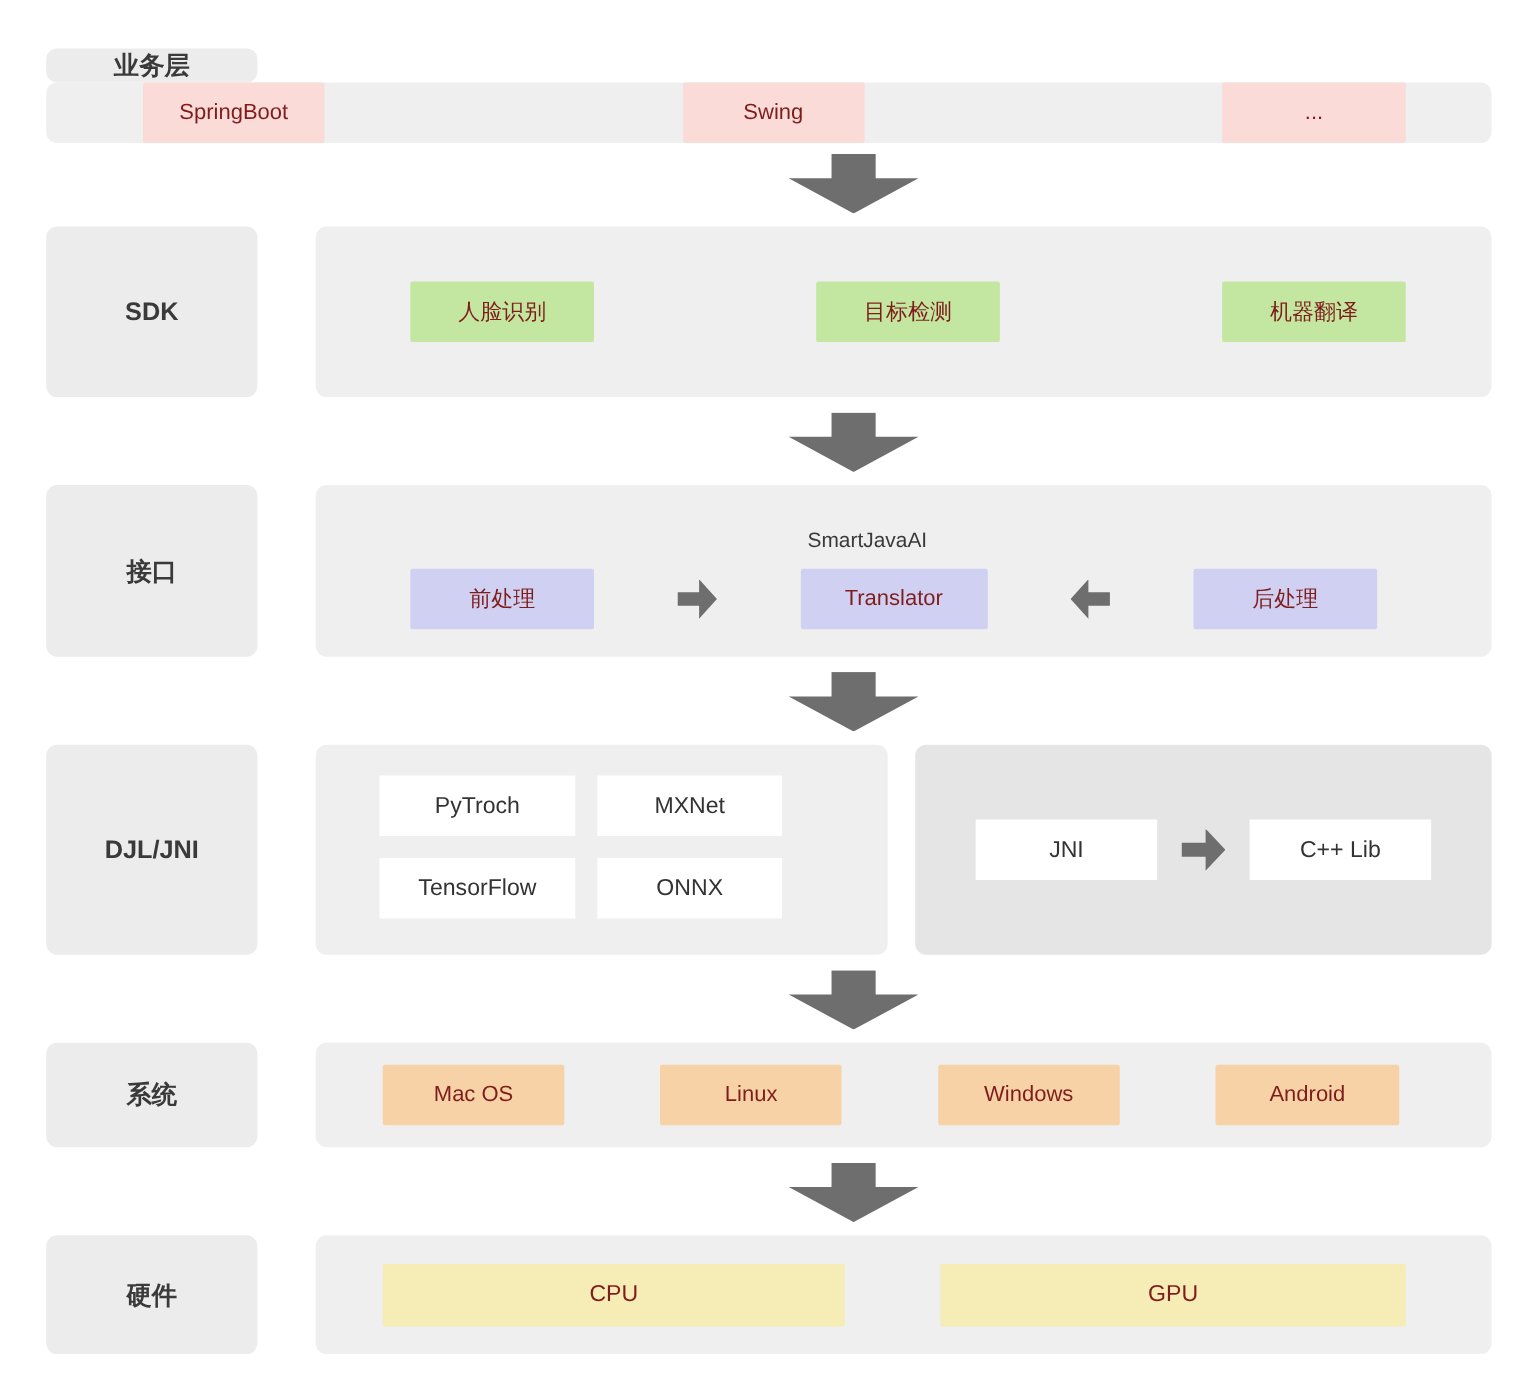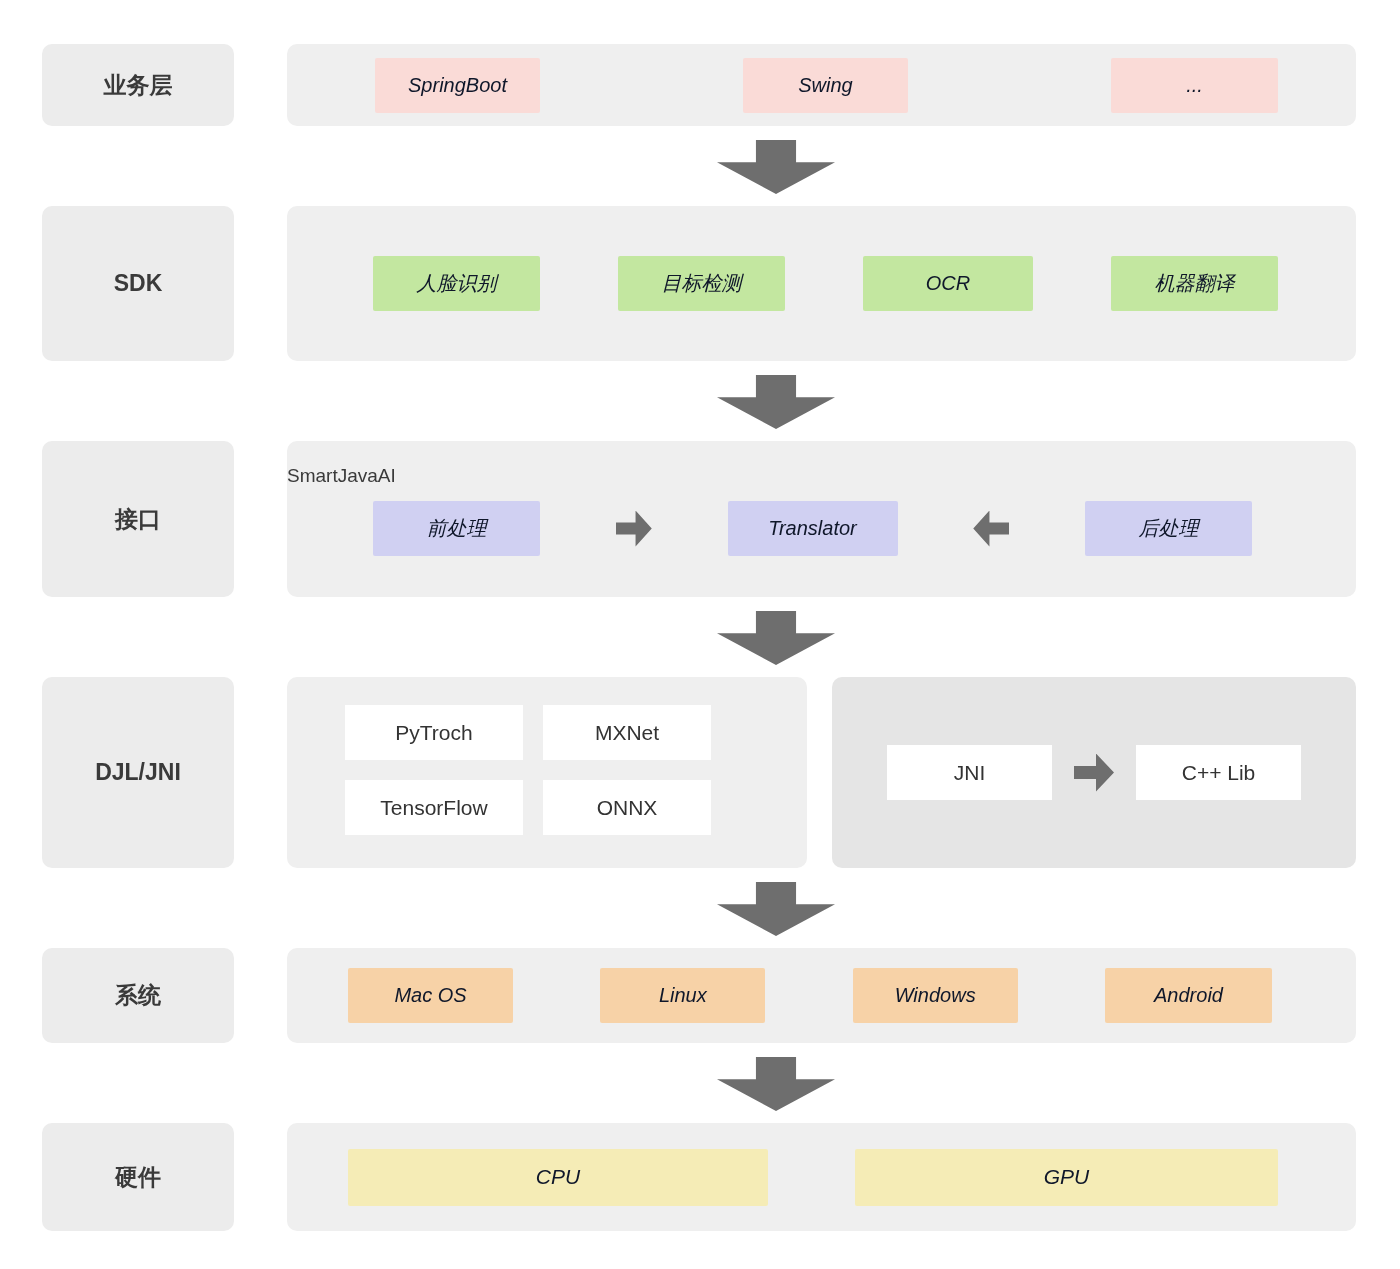--- a/index.html
+++ b/index.html
@@ -16,31 +16,31 @@
   .layer-label{
     width:192px;min-width:192px;margin-right:53px;
     background:#ececec;border-radius:10px;
     display:flex;align-items:center;justify-content:center;
     font-weight:bold;font-size:23px;color:#3a3a3a;
   }
   .layer-body{
     flex:1;background:#efefef;border-radius:10px;
     display:flex;align-items:center;box-sizing:border-box;
   }
-  .h92 {height:82px;}
+  .h92 {height:82px;flex-direction:column;}
   .h155{height:155px;}
   .h156{height:156px;}
   .h191{height:191px;}
   .h95 {height:95px;}
   .h94 {height:108px;}
 
   
   .chip{
     height:55px;display:flex;align-items:center;justify-content:center;
-    font-size:20px;border-radius:2px;box-sizing:border-box;color:#0f172a;font-style:italic;
+    font-size:20px;border-radius:2px;box-sizing:border-box;color:#7f1d1d;
   }
   .w165{width:165px;} .w167{width:167px;} .w170{width:170px;}
   .pink    {background:#fadbd7;}
   .green   {background:#c3e7a0;}
   .lavender{background:#d0d0f2;}
   .peach   {background:#f7d2a7;}
   .yellow  {background:#f5ecb6;}
 
   .pad-business{justify-content:space-between;padding:0 78px 0 88px;}
   .pad-sdk     {justify-content:space-between;padding:0 78px 0 86px;}
@@ -51,21 +51,21 @@
   .arrow-gap{height:80px;position:relative;}
   .down-arrow{
     position:absolute;left:675px;top:14px;
     width:118px;height:54px;background:#6e6e6e;
     clip-path:polygon(33% 0,67% 0,67% 41%,100% 41%,50% 100%,0 41%,33% 41%);
   }
 
   
   .iface-body{flex-direction:column;align-items:stretch;justify-content:flex-start;}
   .iface-title{
-    margin-top:24px;text-align:left;font-size:19px;color:#3a3a3a;
+    margin-top:40px;text-align:center;font-size:19px;color:#3a3a3a;
     padding-right:66px;
   }
   .iface-chips{
     display:flex;align-items:center;justify-content:space-between;
     padding:0 104px 0 86px;margin-top:14px;
   }
   .h-arrow{width:36px;height:36px;background:#6e6e6e;}
   .h-arrow.right{clip-path:polygon(0 33%,55% 33%,55% 0,100% 50%,55% 100%,55% 67%,0 67%);}
   .h-arrow.left {clip-path:polygon(100% 33%,45% 33%,45% 0,0 50%,45% 100%,45% 67%,100% 67%);}
 
@@ -109,21 +109,20 @@
 
   <div class="arrow-gap">
     <div class="down-arrow"></div>
   </div>
 
   <div class="layer-row h155">
     <div class="layer-label">SDK</div>
     <div class="layer-body pad-sdk">
       <div class="chip green w167">人脸识别</div>
       <div class="chip green w167">目标检测</div>
-      <div class="chip green w170">OCR</div>
       <div class="chip green w167">机器翻译</div>
     </div>
   </div>
 
   <div class="arrow-gap">
     <div class="down-arrow"></div>
   </div>
 
   <div class="layer-row h156">
     <div class="layer-label">接口</div>

